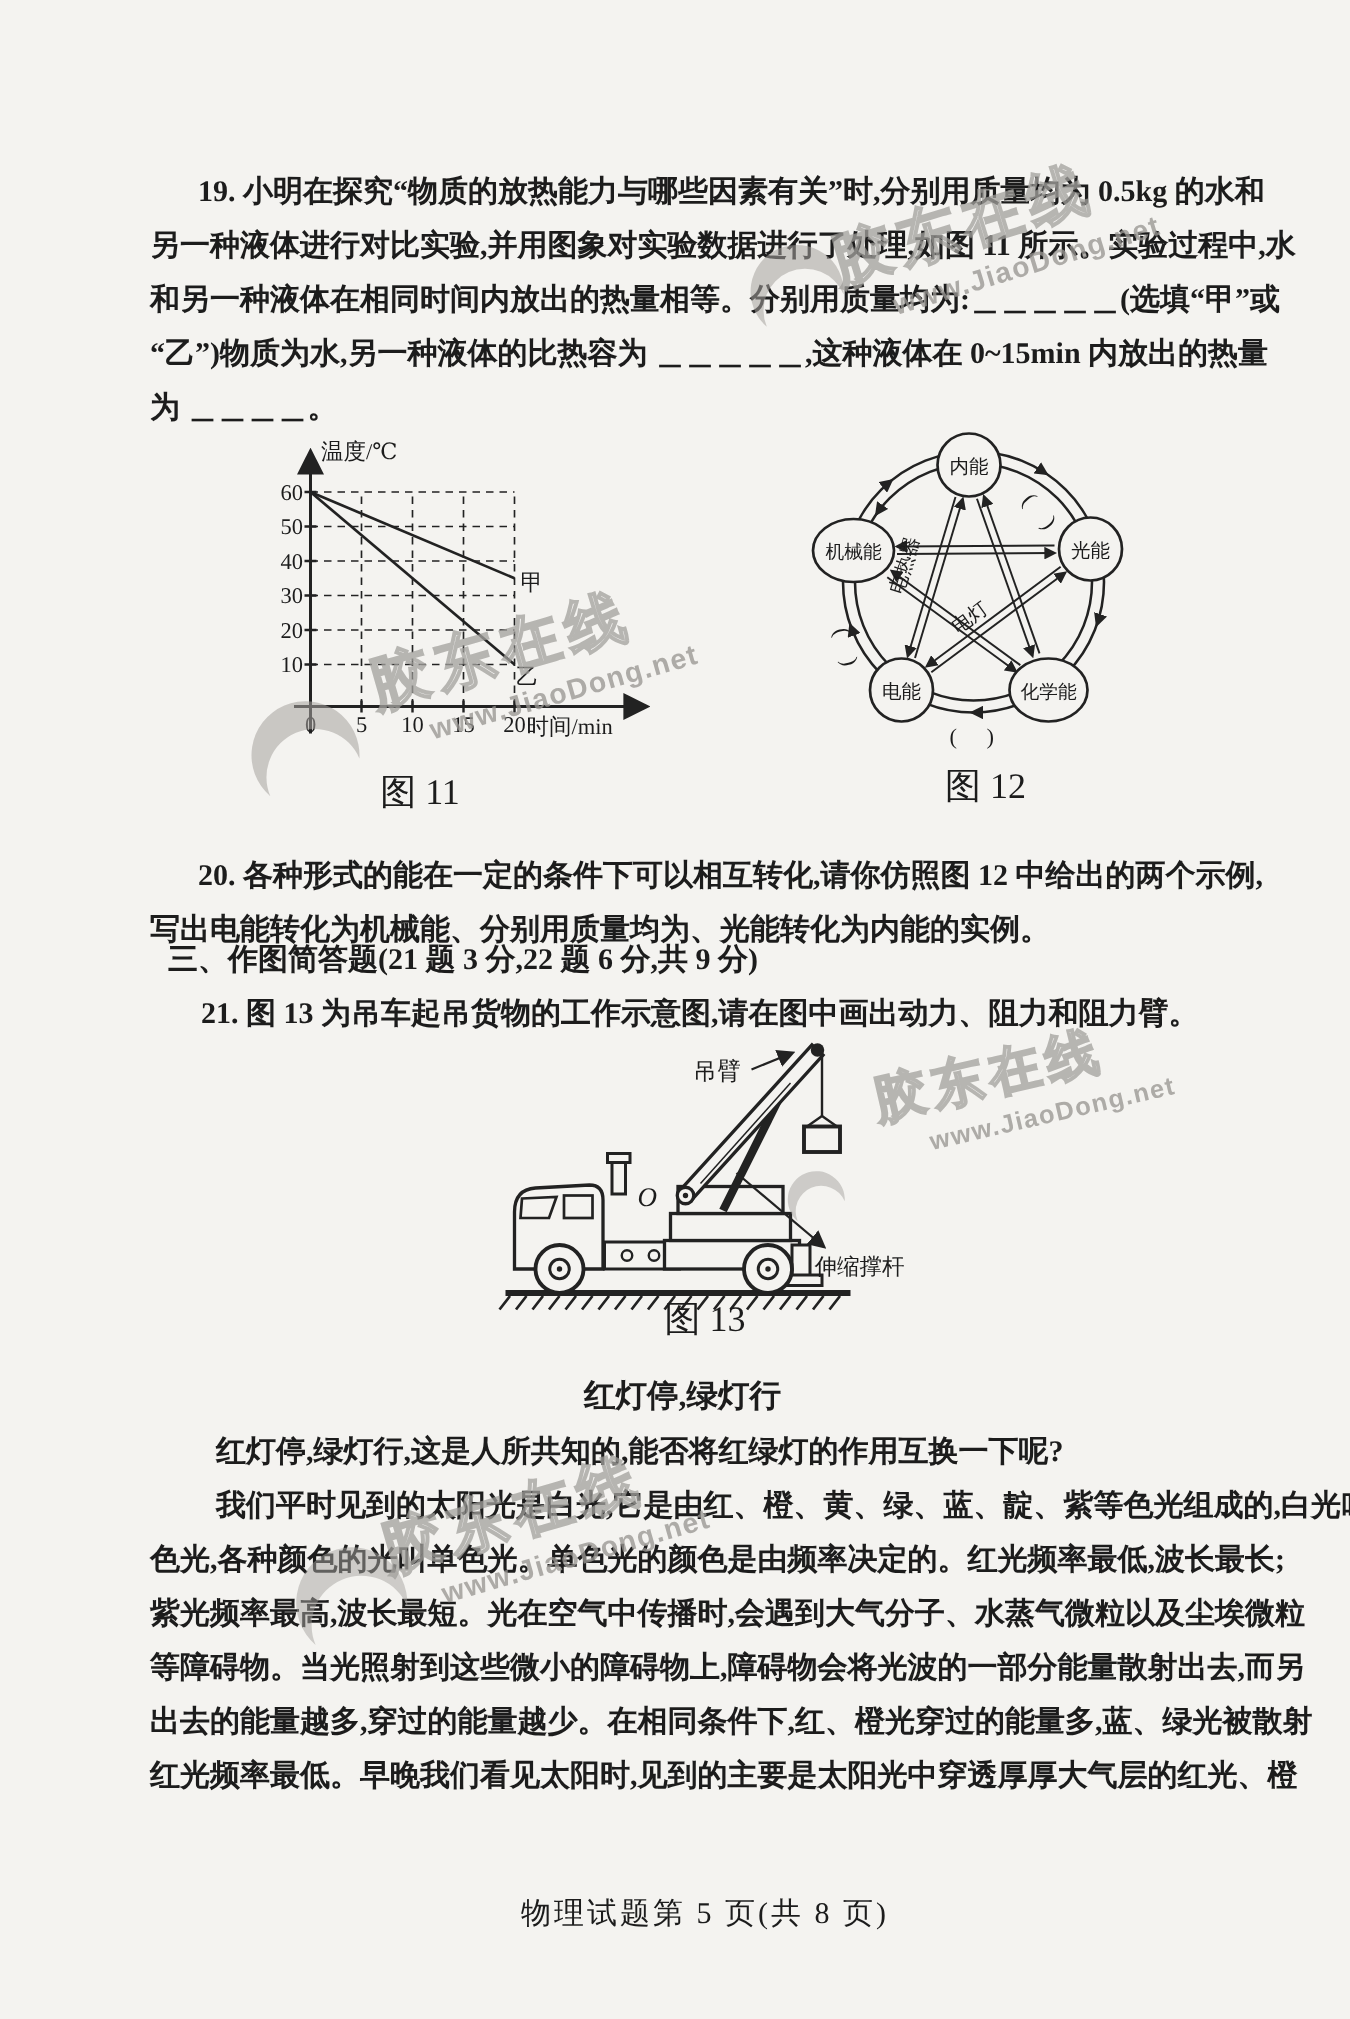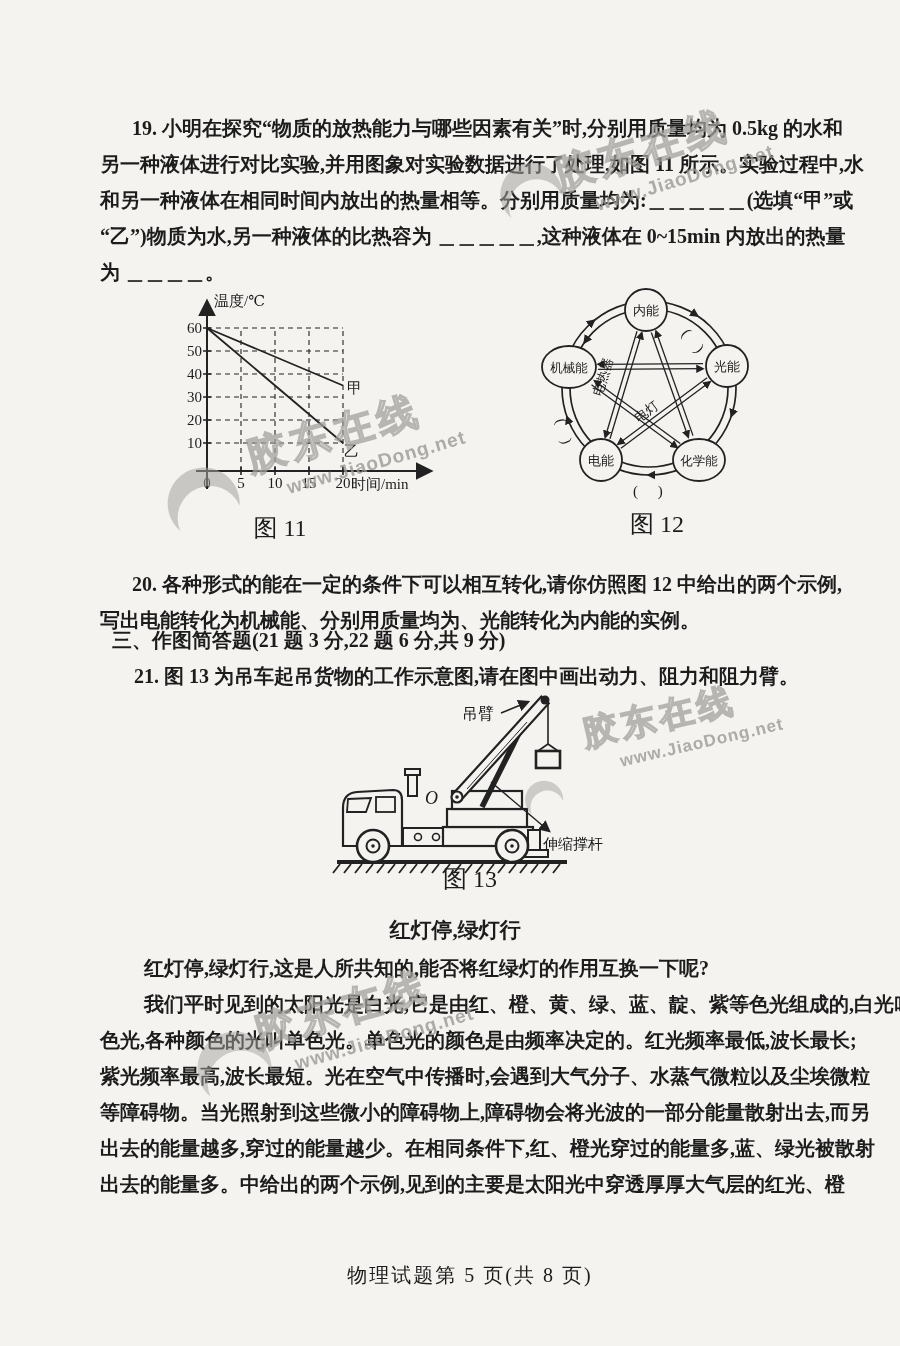--- a/index.html
+++ b/index.html
@@ -220,21 +220,21 @@
 <div class="abs caption" style="left:390px;top:863px;width:160px;z-index:2">图 13</div>
 
 <div class="abs psg-title" style="left:0px;top:916px;width:910px;z-index:2">红灯停,绿灯行</div>
 <div class="abs" style="left:100px;top:950px;width:780px;z-index:2">
   <div class="line indent-lg">红灯停,绿灯行,这是人所共知的,能否将红绿灯的作用互换一下呢?</div>
   <div class="line indent-lg">我们平时见到的太阳光是白光,它是由红、橙、黄、绿、蓝、靛、紫等色光组成的,白光叫复</div>
   <div class="line">色光,各种颜色的光叫单色光。单色光的颜色是由频率决定的。红光频率最低,波长最长;</div>
   <div class="line">紫光频率最高,波长最短。光在空气中传播时,会遇到大气分子、水蒸气微粒以及尘埃微粒</div>
   <div class="line">等障碍物。当光照射到这些微小的障碍物上,障碍物会将光波的一部分能量散射出去,而另</div>
   <div class="line">出去的能量越多,穿过的能量越少。在相同条件下,红、橙光穿过的能量多,蓝、绿光被散射</div>
-  <div class="line">出去的能量多。中给出的两个示例,见到的主要是太阳光中穿透厚厚大气层的红光、橙</div>
+  <div class="line">红光频率最低。早晚我们看见太阳时,见到的主要是太阳光中穿透厚厚大气层的红光、橙</div>
 </div>
 
 <div class="abs footer" style="left:0px;top:1262px;width:940px;text-align:center;z-index:2">物理试题第 5 页(共 8 页)</div>
 
 <div class="wm" style="left:505px;top:162px">
   <svg width="62" height="62" viewBox="0 0 80 80">
     <path d="M8,72 A40,40 0 1 1 74,44 A31,31 0 1 0 8,72 Z" fill="rgba(165,163,159,0.55)"></path>
   </svg>
 </div>
 <div class="wm wm-text" style="left:548px;top:150px;transform:rotate(-17deg)">

